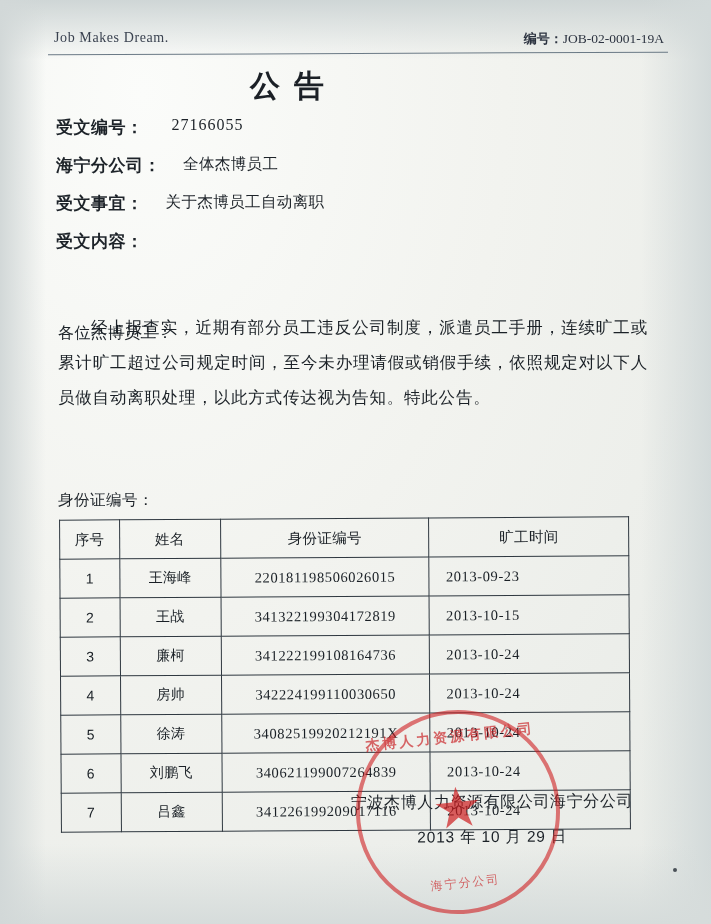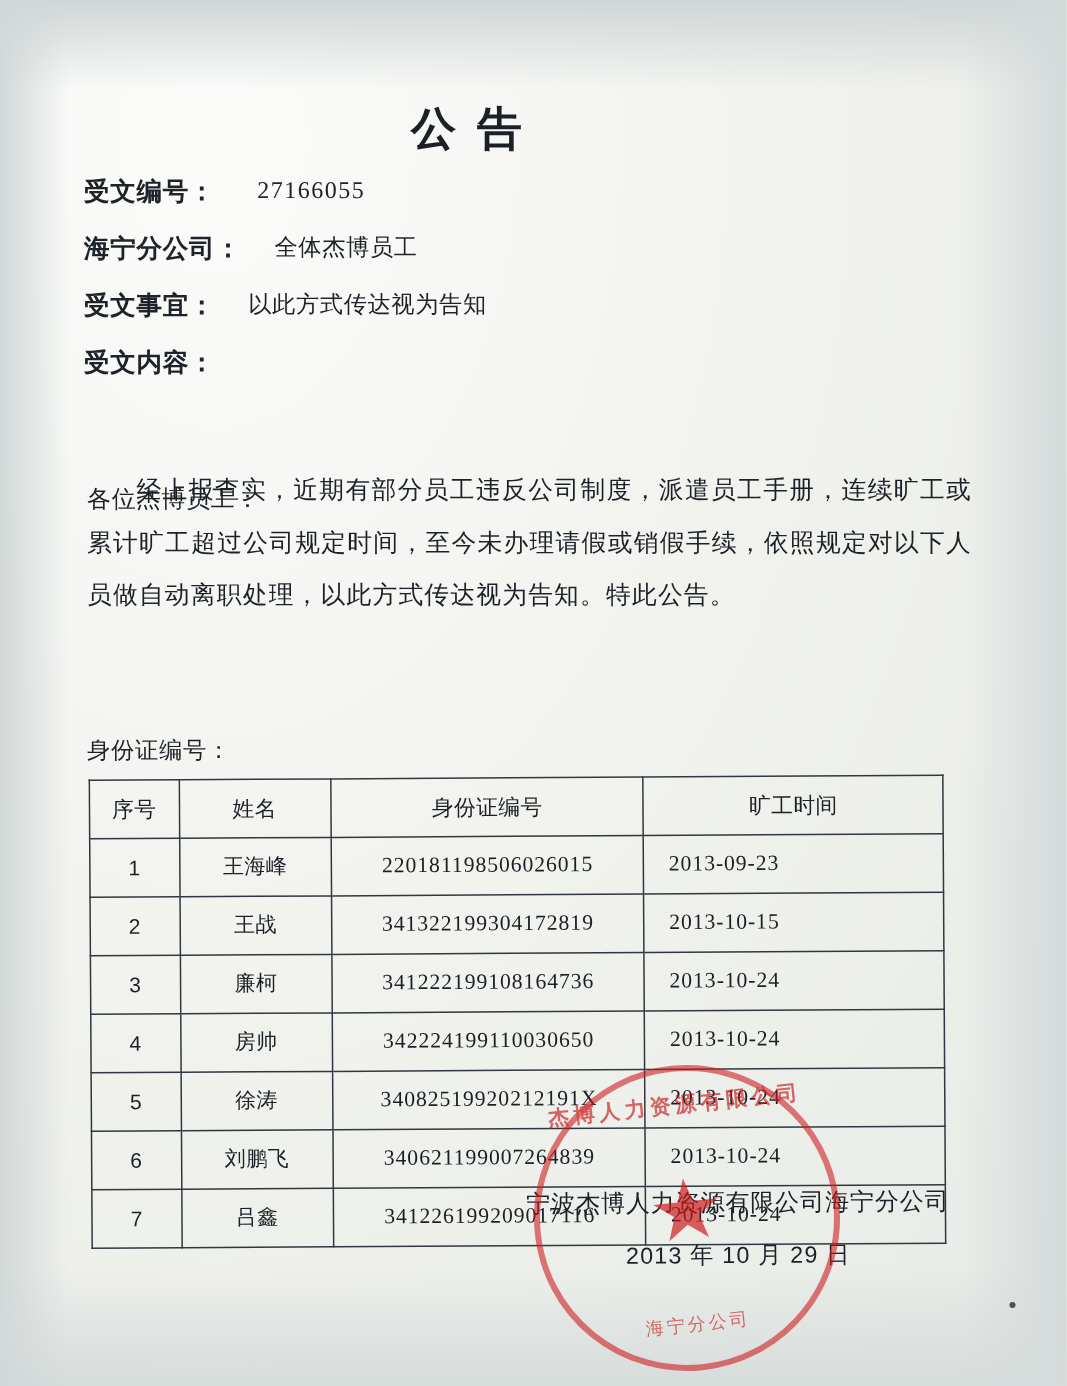--- a/index.html
+++ b/index.html
@@ -95,33 +95,32 @@
     left: 0;
     top: 66px;
     width: 574px;
     text-align: center;
     font-family: "Liberation Sans", sans-serif;
     font-weight: bold;
     font-size: 30px;
     letter-spacing: 14px;
     color: #1b2026;
     text-indent: 14px;
-    padding-left: 24px;
   }
 
   
   .meta {
     position: absolute;
     left: 56px;
     top: 116px;
     width: 600px;
   }
   .meta-row {
     display: flex;
-    align-items: center;
+    align-items: flex-start;
     margin-bottom: 15px;
     font-size: 16px;
     color: #1d2329;
   }
   .meta-label {
     font-family: "Liberation Sans", sans-serif;
     font-weight: bold;
     font-size: 17px;
     white-space: nowrap;
     letter-spacing: 0.5px;
@@ -295,35 +294,42 @@
 </head>
 <body>
 
 <div id="page">
 
   <div class="shade-top"></div>
   <div class="shade-right"></div>
   <div class="shade-bottom"></div>
   <div class="shade-left"></div>
 
+  <div class="header">
+    <div class="letterhead">Job Makes Dream.</div>
+    <div class="doc-no">
+      <span class="label">编号：</span><span>JOB-02-0001-19A</span>
+    </div>
+    <div class="rule"></div>
+  </div>
 
   <div class="title">公告</div>
 
   <div class="meta">
     <div class="meta-row">
       <span class="meta-label">受文编号：</span>
       <span class="meta-value num">27166055</span>
     </div>
     <div class="meta-row">
       <span class="meta-label">海宁分公司：</span>
       <span class="meta-value">全体杰博员工</span>
     </div>
     <div class="meta-row">
       <span class="meta-label">受文事宜：</span>
-      <span class="meta-value">以此方式传达视为告知</span>
+      <span class="meta-value">关于杰博员工自动离职</span>
     </div>
     <div class="meta-row">
       <span class="meta-label">受文内容：</span>
       <span class="meta-value"></span>
     </div>
   </div>
 
   <div class="salutation">各位杰博员工：</div>
 
   <div class="body-text">经上报查实，近期有部分员工违反公司制度，派遣员工手册，连续旷工或累计旷工超过公司规定时间，至今未办理请假或销假手续，依照规定对以下人员做自动离职处理，以此方式传达视为告知。特此公告。</div>

